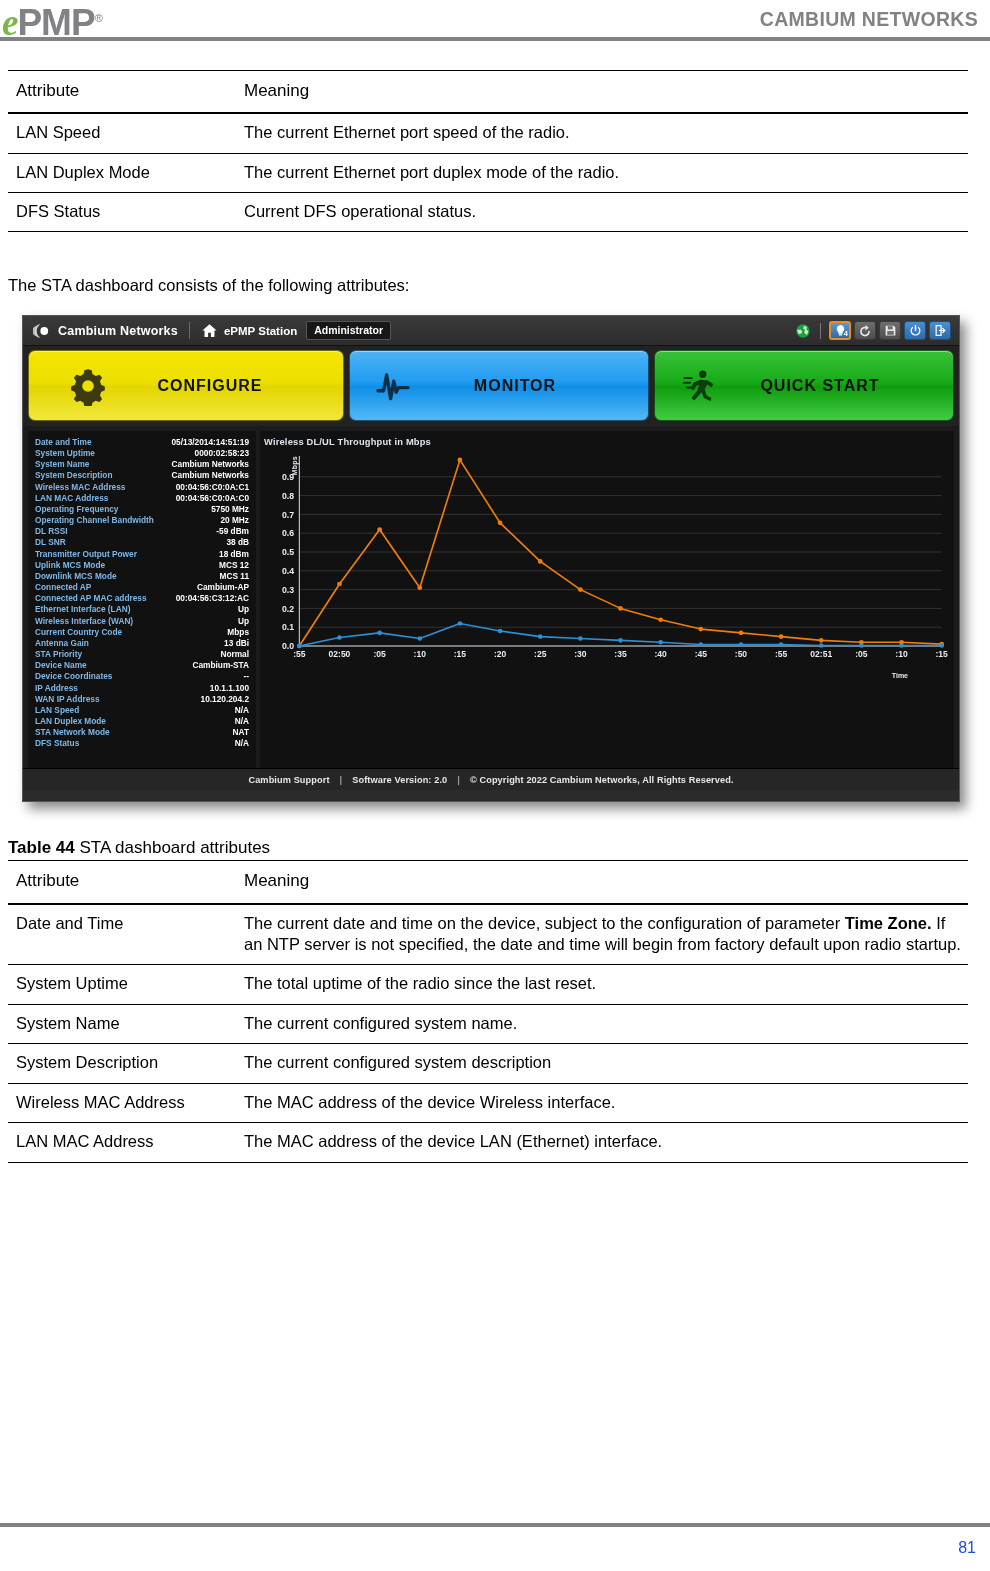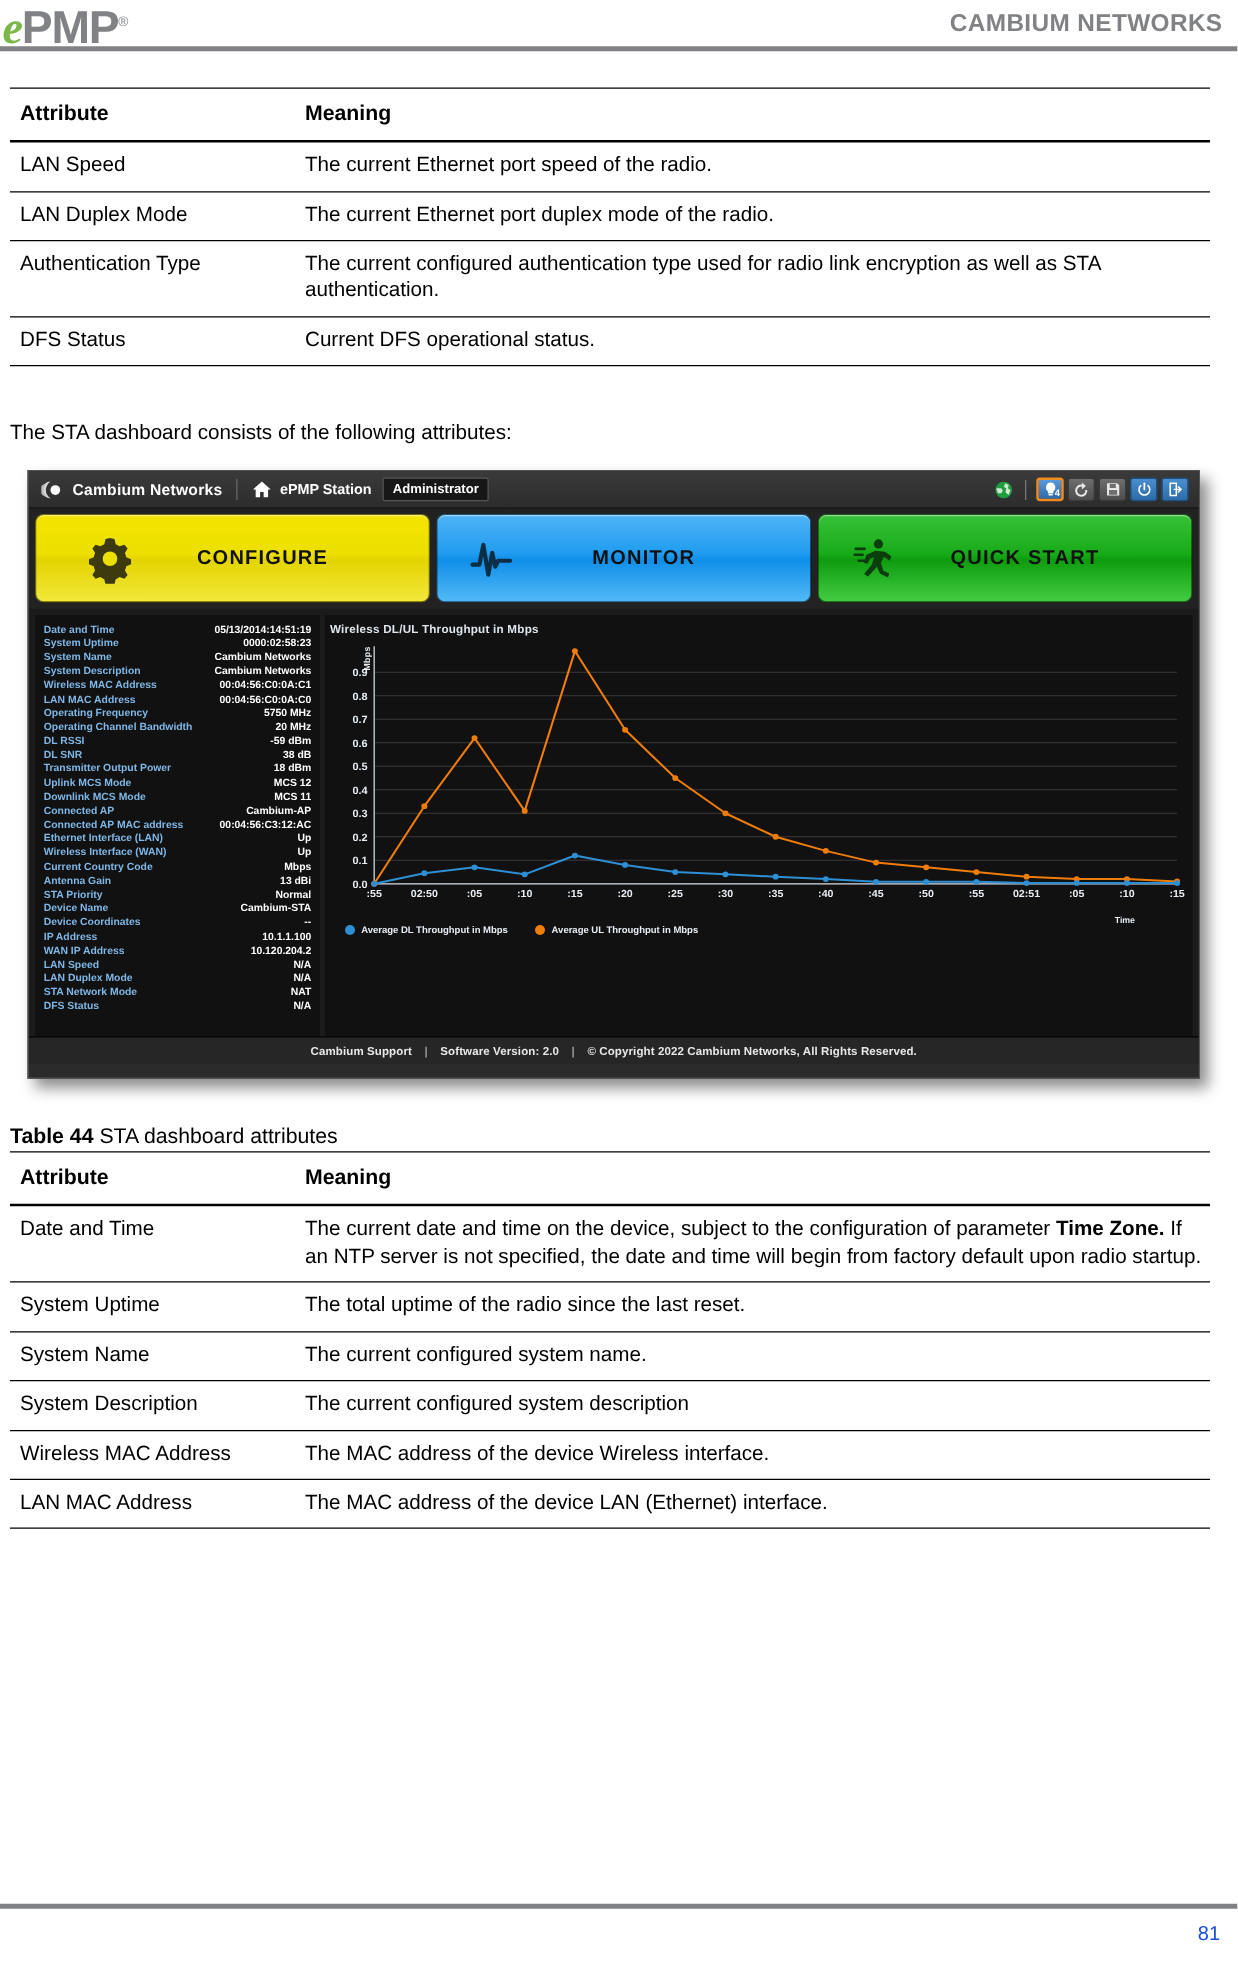--- a/index.html
+++ b/index.html
@@ -50,21 +50,21 @@
   .doc-table td, .doc-table th {
     text-align: left;
     vertical-align: top;
     padding: 8px 6px 9px 8px;
     border-top: 1.6px solid #000;
     line-height: 1.30;
     font-weight: normal;
   }
   .doc-table tr:last-child td { border-bottom: 1.6px solid #000; }
   .doc-table .hdr td {
-    font-weight: bold;
+    font-weight: normal;
     font-size: 17px;
     padding-top: 9px; padding-bottom: 10px;
     border-top: 1.6px solid #000;
     border-bottom: 2.4px solid #000;
   }
   .col-attr { width: 228px; }
   .col-mean { width: 732px; }
   .doc-table b { font-weight: bold; }
 
   .intro-text {
@@ -253,24 +253,20 @@
       <td class="col-attr">Attribute</td>
       <td class="col-mean">Meaning</td>
     </tr>
     <tr>
       <td class="col-attr">LAN Speed</td>
       <td class="col-mean">The current Ethernet port speed of the radio.</td>
     </tr>
     <tr>
       <td class="col-attr">LAN Duplex Mode</td>
       <td class="col-mean">The current Ethernet port duplex mode of the radio.</td>
-    </tr>
-    <tr>
-      <td class="col-attr">Authentication Type</td>
-      <td class="col-mean">The current configured authentication type used for radio link encryption as well as STA authentication.</td>
     </tr>
     <tr>
       <td class="col-attr">DFS Status</td>
       <td class="col-mean">Current DFS operational status.</td>
     </tr>
   </tbody>
 </table>
 
 <div class="intro-text">The STA dashboard consists of the following attributes:</div>
 
@@ -558,30 +554,20 @@
               <circle cx="420.25" cy="196.496" r="2.3" fill="#2e8fd4"></circle>
               <circle cx="458.875" cy="196.496" r="2.3" fill="#2e8fd4"></circle>
               <circle cx="497.5" cy="196.496" r="2.3" fill="#2e8fd4"></circle>
               <circle cx="536.125" cy="197.436" r="2.3" fill="#2e8fd4"></circle>
               <circle cx="574.75" cy="197.436" r="2.3" fill="#2e8fd4"></circle>
               <circle cx="613.375" cy="197.436" r="2.3" fill="#2e8fd4"></circle>
               <circle cx="652" cy="197.436" r="2.3" fill="#2e8fd4"></circle>
             </svg>
           <div class="x-axis-title">Time</div>
         </div>
-        <div class="legend">
-          <span class="item">
-            <span class="dot" style="background:#2e8fd4"></span>
-            <span class="lt">Average DL Throughput in Mbps</span>
-          </span>
-          <span class="item">
-            <span class="dot" style="background:#f07d0a"></span>
-            <span class="lt">Average UL Throughput in Mbps</span>
-          </span>
-        </div>
       </div>
     </div>
 
     <div class="dash-footer">
       <span>Cambium Support</span>
       <span class="bar">|</span>
       <span>Software Version:  2.0</span>
       <span class="bar">|</span>
       <span>© Copyright 2022 Cambium Networks, All Rights Reserved.</span>
     </div>

